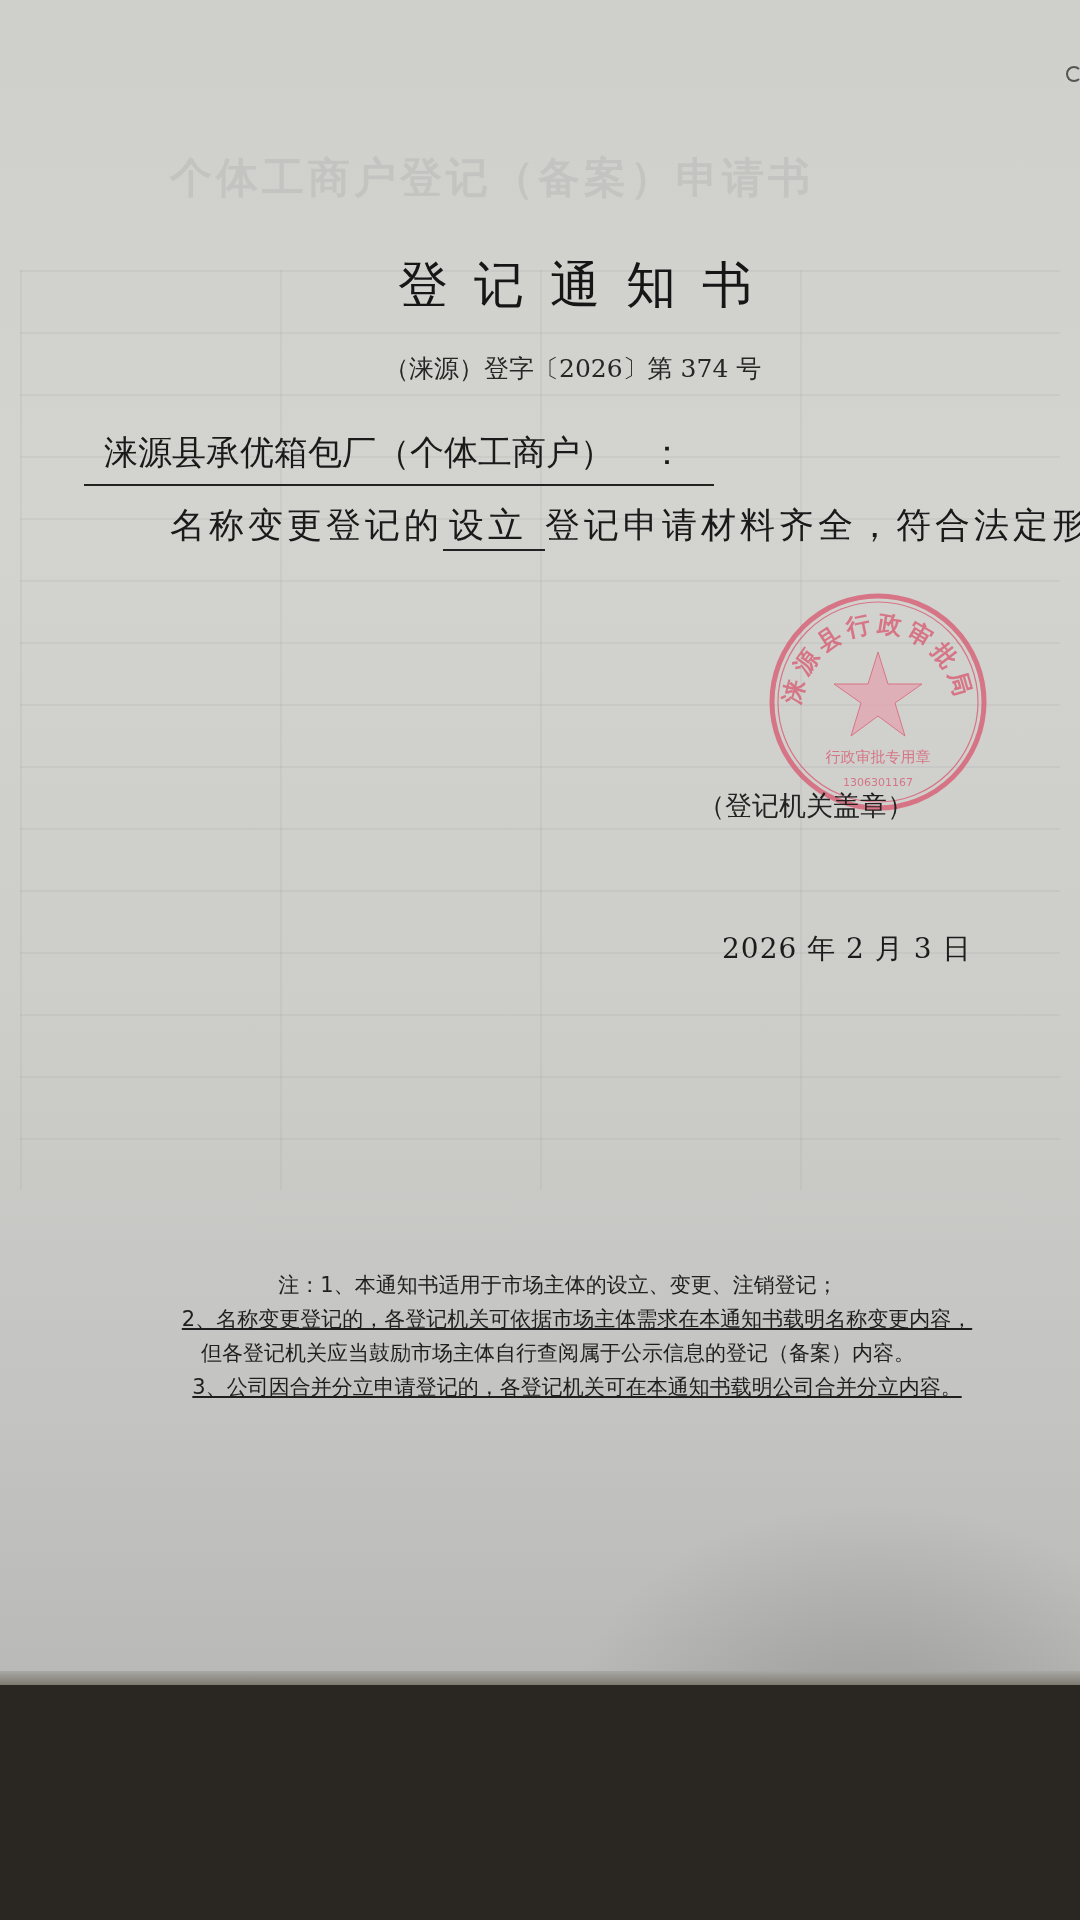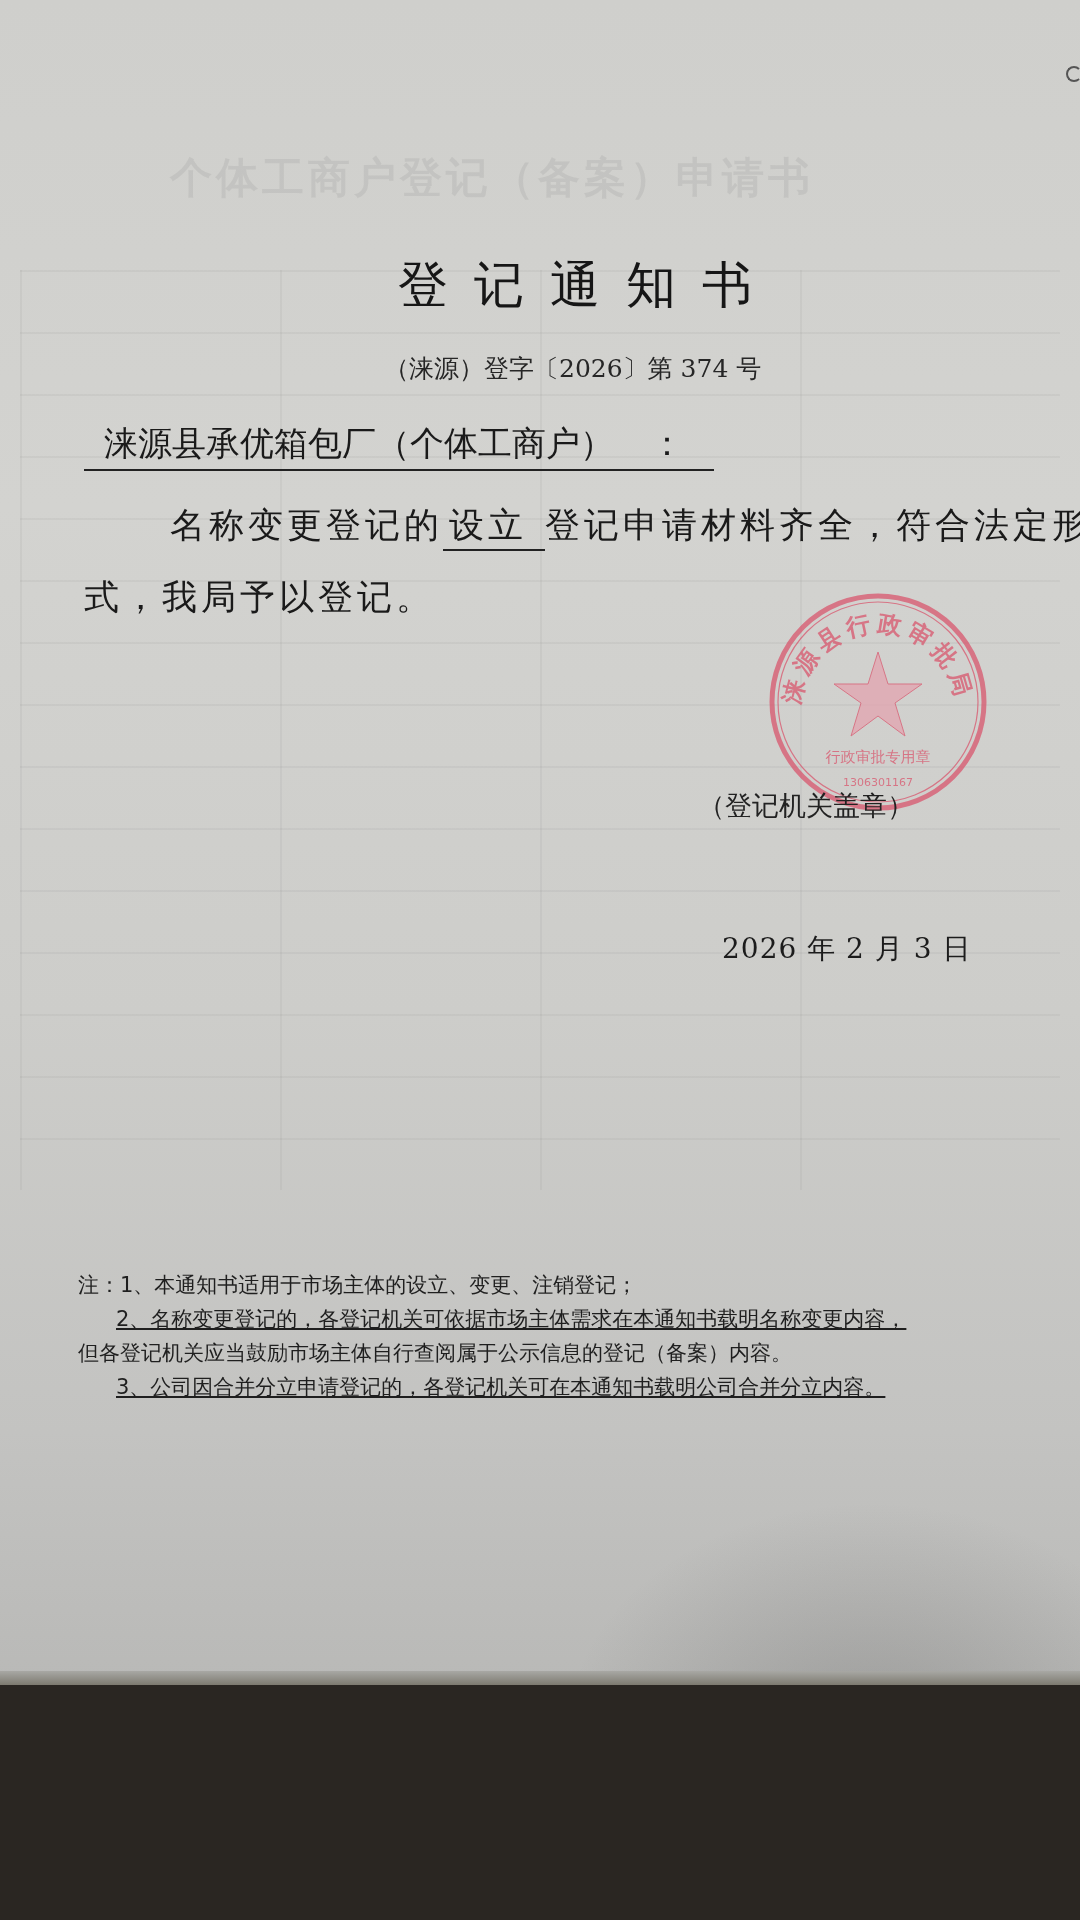--- a/index.html
+++ b/index.html
@@ -57,25 +57,25 @@
       letter-spacing: 26px;
       font-family: "DejaVu Sans", sans-serif;
       color: #161616;
     }
     .doc-number {
       left: 384px; top: 352px;
       font-size: 25px;
       color: #262626;
     }
     .addressee {
-      left: 84px; top: 421px;
+      left: 84px; top: 430px;
       width: 630px;
       font-size: 34px;
       border-bottom: 2px solid #222;
-      padding-bottom: 2px;
+      padding-bottom: 8px;
       font-family: Liberation Serif, serif;
       color: #1a1a1a;
     }
     .addressee .name { padding-left: 20px; }
     .addressee .colon { position: absolute; right: 30px; }
     .body-line {
       font-size: 35px;
       letter-spacing: 4px;
       font-family: "DejaVu Sans", sans-serif;
       color: #1a1a1a;
@@ -107,21 +107,21 @@
     }
     .notes {
       position: absolute;
       left: 78px; top: 1268px;
       width: 960px;
       font-family: "DejaVu Sans", sans-serif;
       font-size: 21px;
       color: #1f1f1f;
       line-height: 34px;
     }
-    .note-line { white-space: nowrap; }
+    .note-line { white-space: nowrap; text-align: center; }
     .indent { padding-left: 38px; text-decoration: underline; }
     .corner-mark {
       position: absolute; left: 1066px; top: 66px;
       width: 12px; height: 12px;
       border: 2px solid #555; border-radius: 50%;
       border-right-color: transparent;
     }
   </style>
 </head>
 <body>
@@ -135,21 +135,20 @@
   <div class="doc-text doc-number">（涞源）登字〔2026〕第 374 号</div>
 
   <div class="doc-text addressee">
     <span class="name">涞源县承优箱包厂（个体工商户）</span>
     <span class="colon">：</span>
   </div>
 
   <div class="doc-text body-line line1">
     <span>名称变更登记的</span><span class="blank">设立</span><span>登记申请材料齐全，符合法定形</span>
   </div>
-  <div class="doc-text body-line line2">式，我局予以登记。</div>
 
   <svg class="seal" viewBox="0 0 224 224">
     <defs>
       <path id="sealArc" d="M 34 120 A 78 78 0 1 1 190 120"></path>
       <path id="sealInner" d="M 50 132 A 64 64 0 0 0 174 132"></path>
     </defs>
     <circle cx="112" cy="112" r="106" fill="none" stroke="#d9526a" stroke-width="5"></circle>
     <circle cx="112" cy="112" r="100" fill="none" stroke="#d9526a" stroke-width="1.2"></circle>
     <text font-family="DejaVu Sans, sans-serif" font-size="24" font-weight="bold" fill="#d9526a" letter-spacing="5">
       <textPath href="#sealArc" startOffset="2%">涞源县行政审批局</textPath>

